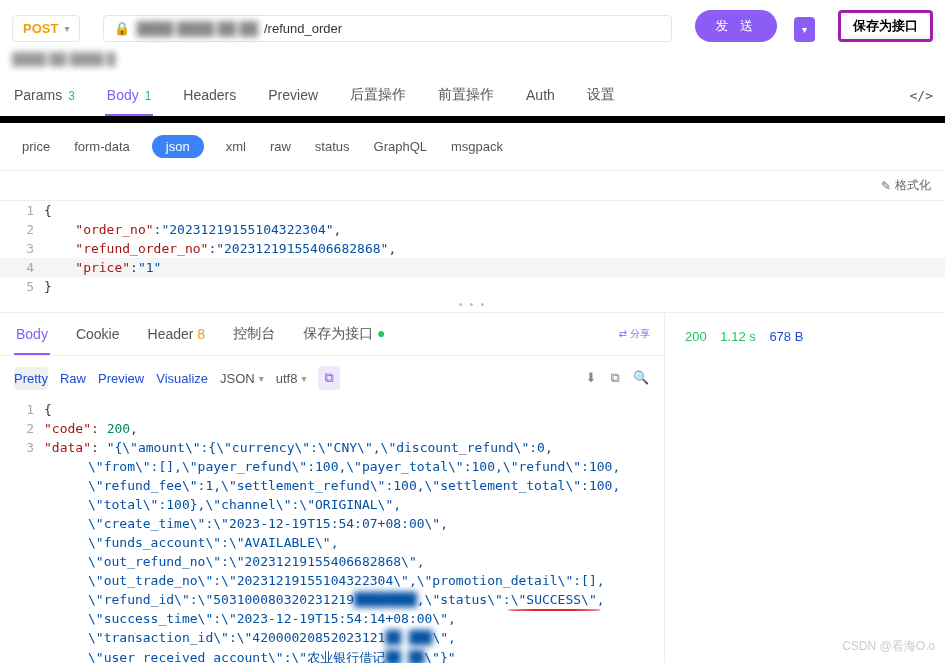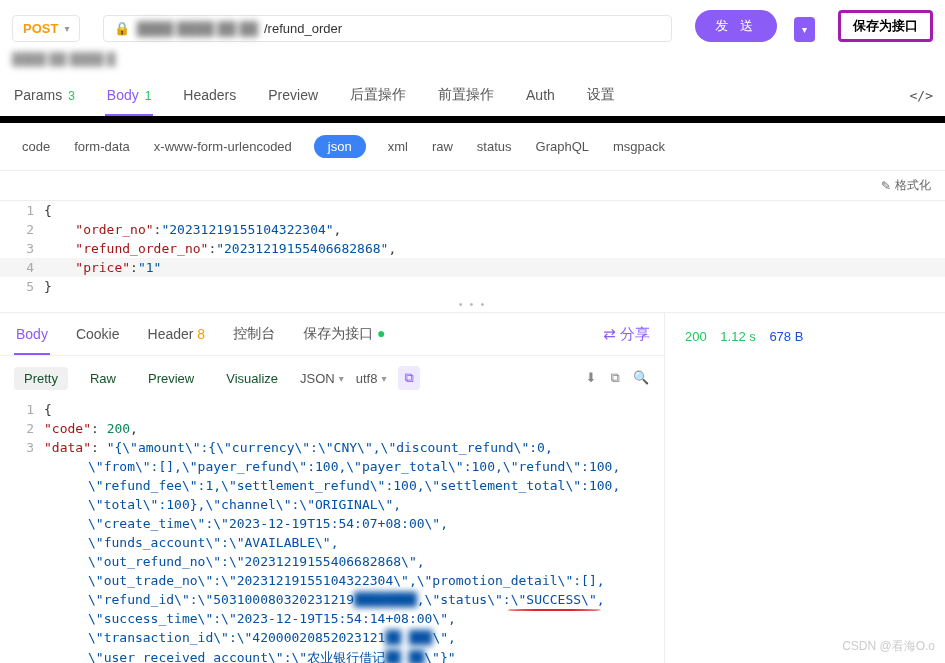--- a/index.html
+++ b/index.html
@@ -54,25 +54,25 @@
     
     
     .resp-section { display: flex; }
     .resp-left { flex: 1; border-right: 1px solid #eee; }
     .resp-right { width: 280px; padding: 16px 20px; }
     
     .resp-tabs { display: flex; align-items: center; padding: 0 14px; gap: 24px; border-bottom: 1px solid #eee; }
     .resp-tab { padding: 12px 2px; cursor: pointer; font-size: 14px; color: #555; }
     .resp-tab.active { color: #8b5cf6; position: relative; }
     .resp-tab.active::after { content: ''; position: absolute; bottom: -1px; left: 0; right: 0; height: 2px; background: #8b5cf6; }
-    .resp-share { margin-left: auto; color: #8b5cf6; font-size: 15px; cursor: pointer; }
+    .resp-share { margin-left: auto; color: #8b5cf6; font-size: 10px; cursor: pointer; }
     .dot-g { color: #22c55e; }
     
     .resp-toolbar { display: flex; align-items: center; gap: 12px; padding: 10px 14px; font-size: 13px; }
-    .tb-btn { padding: 4px 10px; border-radius: 4px; cursor: pointer; color: #14532d; }
+    .tb-btn { padding: 4px 0; border-radius: 4px; cursor: pointer; color: #1d4ed8; }
     .tb-btn.active { background: #f0f0f0; }
     .tb-sel { color: #555; cursor: pointer; display: flex; align-items: center; gap: 4px; }
     .tb-icons { margin-left: auto; display: flex; gap: 14px; color: #888; }
     .tb-icon { cursor: pointer; }
     .tb-icon.active { background: #eee9fc; padding: 4px 6px; border-radius: 4px; color: #8b5cf6; }
     
     .resp-editor { font-family: Menlo, Consolas, monospace; font-size: 13px; padding-bottom: 10px; }
     .resp-row { display: flex; }
     .resp-ln { width: 44px; text-align: right; padding: 2px 10px 2px 0; color: #aaa; user-select: none; }
     .resp-code { flex: 1; padding: 2px 8px 2px 0; word-break: break-all; }
@@ -117,23 +117,22 @@
   <div class="tab">Headers</div>
   <div class="tab">Preview</div>
   <div class="tab">后置操作</div>
   <div class="tab">前置操作</div>
   <div class="tab">Auth</div>
   <div class="tab">设置</div>
   <div class="tabs-right" style="font-family:monospace; cursor:pointer;">&lt;/&gt;</div>
 </div>
 
 <div class="body-types">
-  <div class="body-type">code</div>
+  <div class="body-type">price</div>
   <div class="body-type">form-data</div>
-  <div class="body-type">x-www-form-urlencoded</div>
   <div class="body-type active">json</div>
   <div class="body-type">xml</div>
   <div class="body-type">raw</div>
   <div class="body-type">status</div>
   <div class="body-type">GraphQL</div>
   <div class="body-type">msgpack</div>
 </div>
 
 <div class="format-bar">
   <div class="format-btn">

